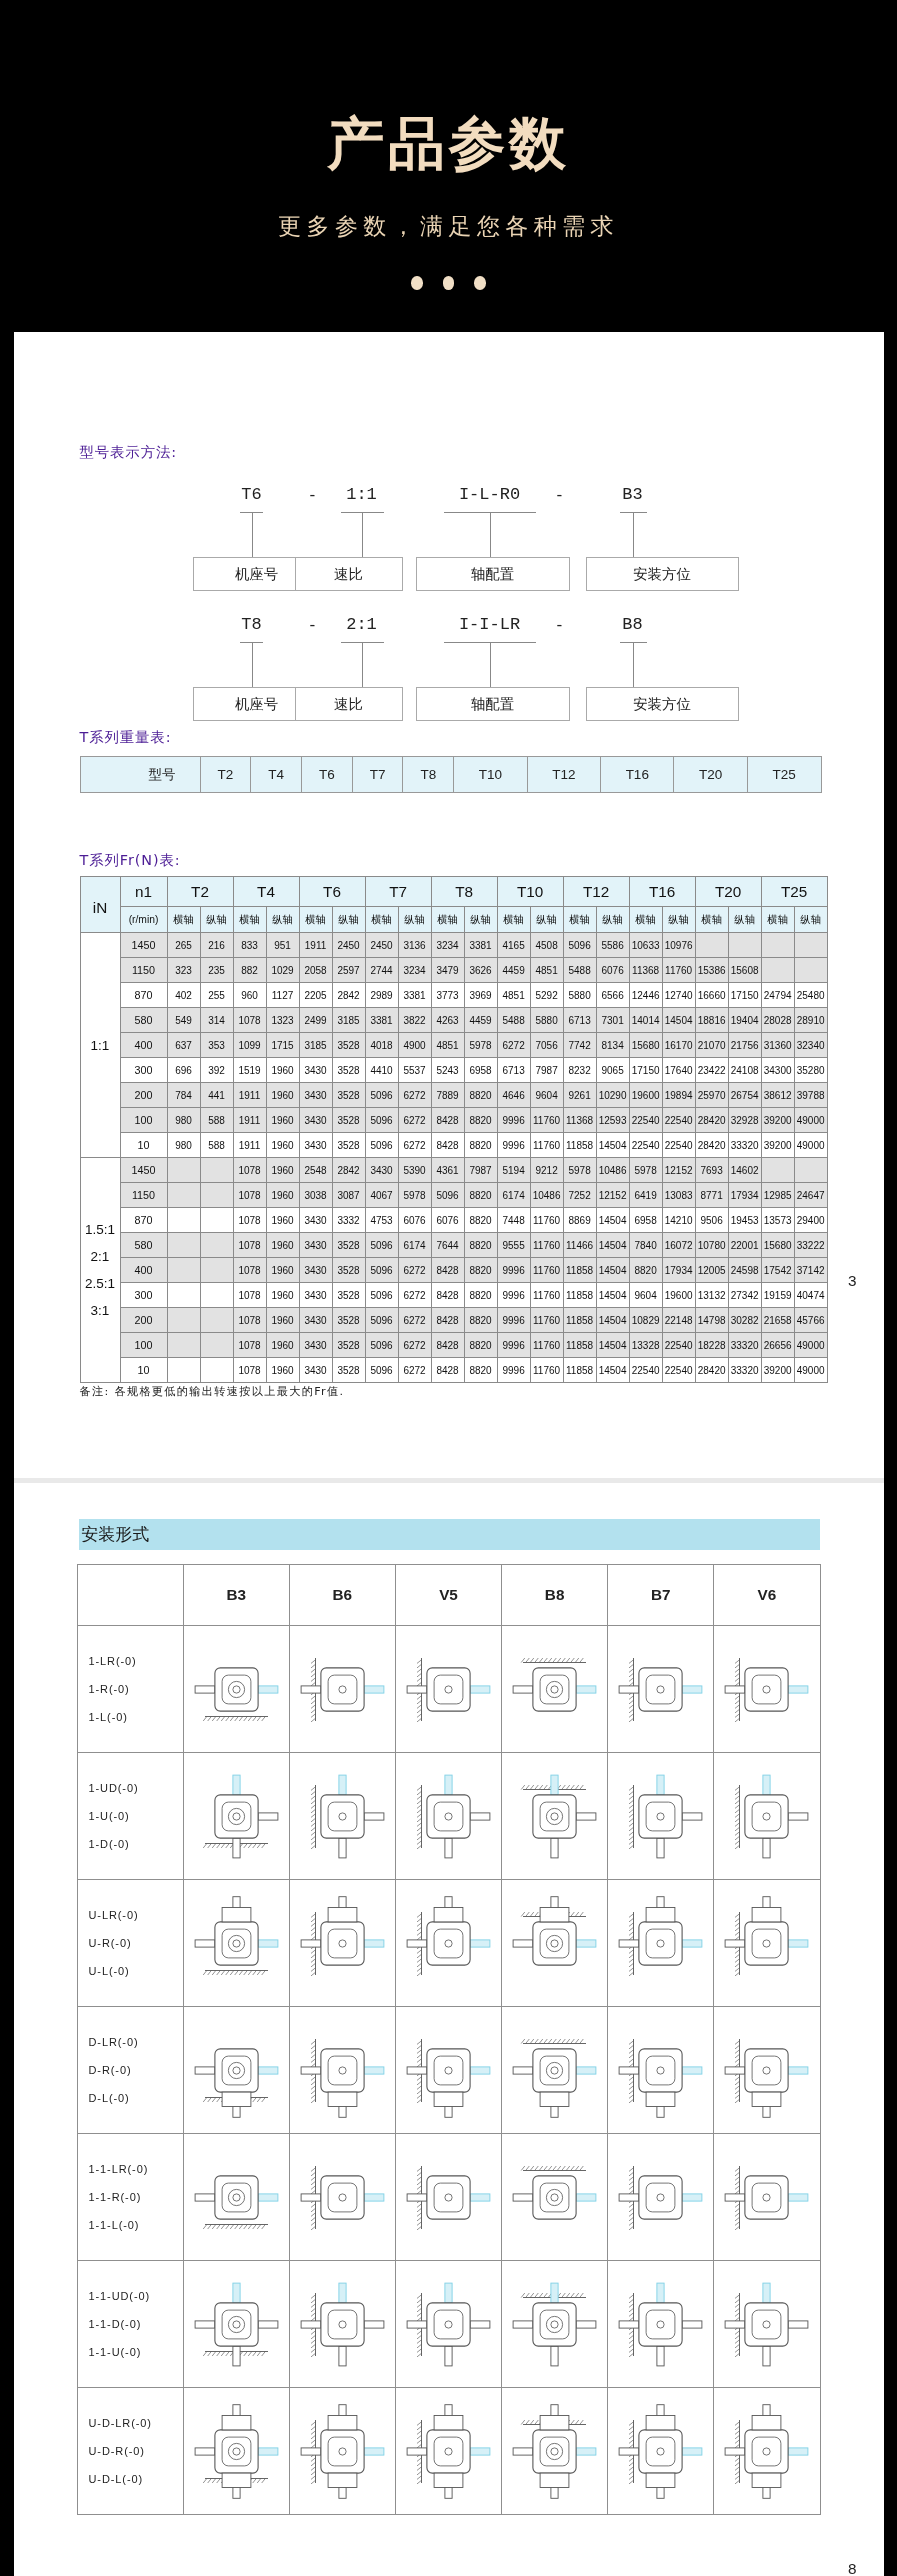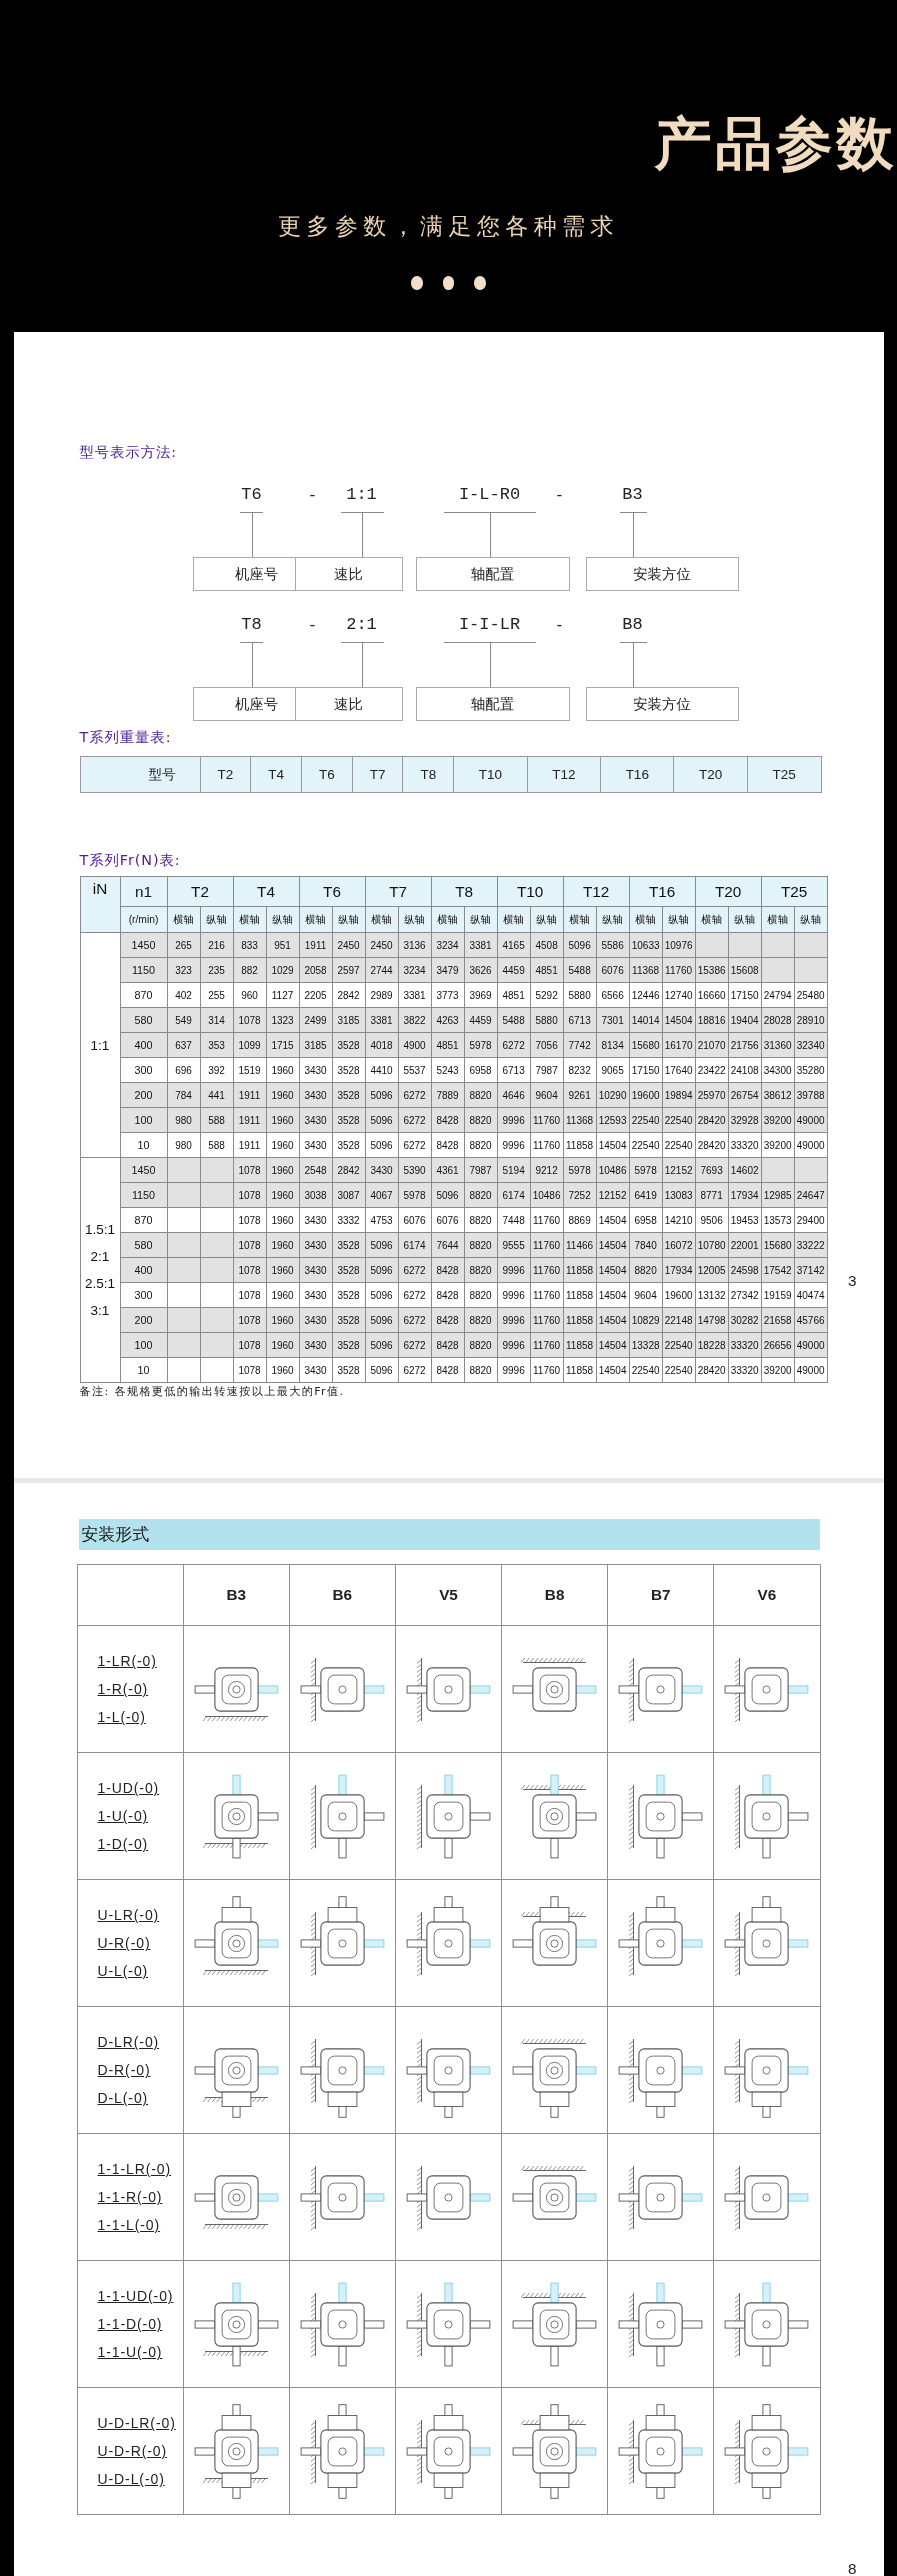--- a/index.html
+++ b/index.html
@@ -12,21 +12,21 @@
     position: absolute; left: 279px; top: 31px; width: 341px; height: 48px;
     border: 1.8px solid #b8926a; border-radius: 25px;
     box-shadow: inset 0 0 0 0.9px #3a2b1c;
     display: flex; align-items: center; justify-content: center;
   }
   .pill span {
     font-family: "Liberation Sans", sans-serif; font-size: 30.5px; letter-spacing: 5.4px;
     color: #efd7b8;
   }
   .hero-title {
-    position: absolute; left: 0; right: 0; top: 106px; text-align: right;
+    position: absolute; left: 0; right: 0; top: 106px; text-align: center;
     font-family: "DejaVu Sans", sans-serif; font-weight: bold; font-size: 57px; letter-spacing: 3.6px;
     color: #f2dcbf;
   }
   .hero-sub {
     position: absolute; left: 0; right: 0; top: 211px; text-align: center;
     font-size: 23px; letter-spacing: 5.4px; color: #ead4b4;
   }
   .dots { position: absolute; left: 0; right: 0; top: 276px; display: flex; justify-content: center; gap: 20px; }
   .dots i { display: block; width: 11.7px; height: 13.5px; border-radius: 50%; background: #f1dfc6; }
 
@@ -97,21 +97,21 @@
   .note { position: absolute; left: 66px; top: 1052px; font-size: 11.2px; letter-spacing: 1.3px; color: #222; }
 
   
   .install-table {
     position: absolute; left: 63px; top: 81px; width: 744px; table-layout: fixed;
     font-family: "Liberation Sans", sans-serif;
   }
   .install-table th, .install-table td { border: 0.9px solid #8f8f8f; }
   .install-table thead th { height: 61px; font-size: 15.3px; font-weight: bold; color: #222; }
   .install-table tbody td { height: 127px; vertical-align: middle; }
-  .install-table td.lbl { padding-left: 20px; font-size: 14px; letter-spacing: 0.9px; line-height: 28px; color: #222; text-decoration: underline; }
+  .install-table td.lbl { padding-left: 11px; font-size: 11px; letter-spacing: 0.9px; line-height: 28px; color: #222; }
   .install-table td.pic { text-align: center; }
   .install-table td.pic svg { display: inline-block; vertical-align: middle; }
 </style>
 </head>
 <body>
 
 <section class="hero">
   <div class="hero-title">产品参数</div>
   <div class="hero-sub">更多参数，满足您各种需求</div>
   <div class="dots">
@@ -208,21 +208,21 @@
         <col style="width:33px">
         <col style="width:33px">
         <col style="width:33px">
         <col style="width:33px">
         <col style="width:33px">
         <col style="width:33px">
         <col style="width:33px">
       </colgroup>
     <thead>
       <tr class="r1" id="fr-head1">
-        <th rowspan="2" style="vertical-align:top;padding-top:3px">iN</th>
+        <th rowspan="2" style="vertical-align:top;padding-top:22px">iN</th>
         <th>n1</th>
       <th colspan="2">T2</th>
           <th colspan="2">T4</th>
           <th colspan="2">T6</th>
           <th colspan="2">T7</th>
           <th colspan="2">T8</th>
           <th colspan="2">T10</th>
           <th colspan="2">T12</th>
           <th colspan="2">T16</th>
           <th colspan="2">T20</th>

